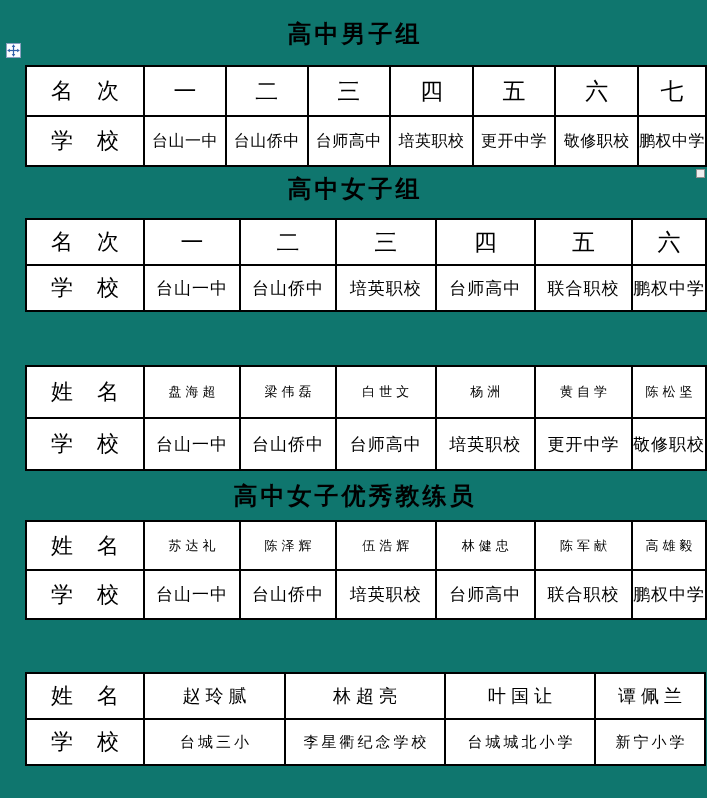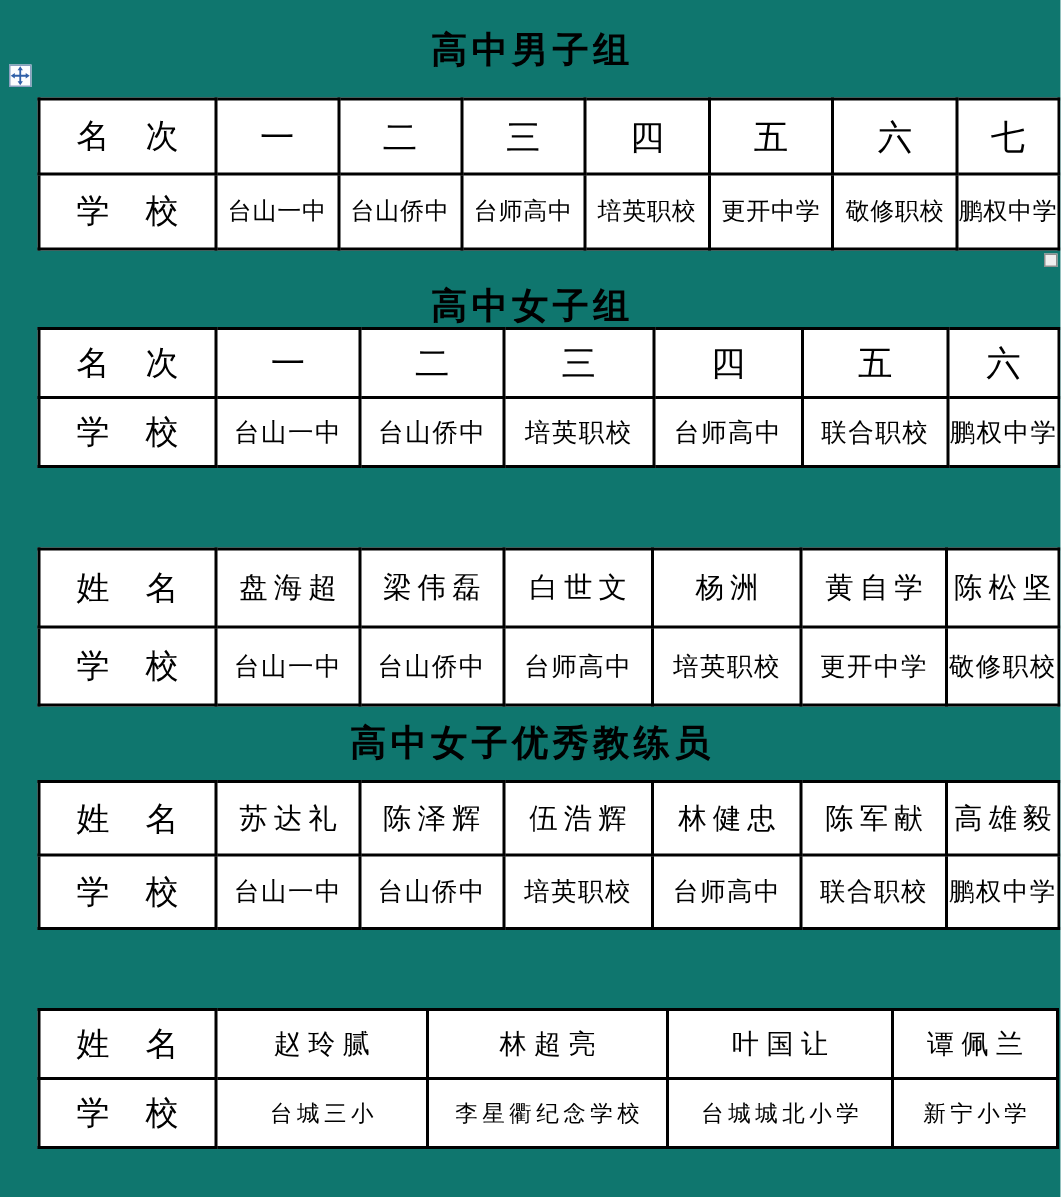--- a/index.html
+++ b/index.html
@@ -7,21 +7,21 @@
     position:relative;width:707px;height:798px;background:#0f766e;
     font-family:"Liberation Serif","DejaVu Serif",serif;color:#000;
     overflow:hidden;
   }
   .title{
     position:absolute;left:0;width:100%;text-align:center;
     font-size:24px;line-height:26px;letter-spacing:3px;text-indent:3px;
     white-space:nowrap;font-weight:bold;
   }
   #title-1{top:21px}
-  #title-2{top:192px}
+  #title-2{top:176px}
   #title-3{top:330px}
   #title-4{top:483px}
   #title-5{top:632px}
 
   table.tbl{
     position:absolute;left:25px;border-collapse:collapse;table-layout:fixed;
     background:#fff;
   }
   #table-1{top:65px}
   #table-2{top:218px}
@@ -41,21 +41,21 @@
 
   
   .cw85{width:85px}.cw84{width:84px}.cw65{width:65px}
   .cw100{width:100px}.cw104{width:104px}.cw101{width:101px}.cw64{width:64px}
   .cw97{width:97px}.cw141{width:141px}.cw160{width:160px}.cw150{width:150px}.cw110{width:110px}
 
   .label-cell{font-size:22px;letter-spacing:24px;text-indent:24px;font-weight:normal;}
   .rank-cell{font-size:23px;}
   .value-cell{font-size:16px;letter-spacing:0.5px;}
   .wide .value-cell{font-size:17px;letter-spacing:1px;}
-  .name-cell{font-size:19px;letter-spacing:4px;text-indent:4px;}
+  .name-cell{font-size:13px;letter-spacing:4px;text-indent:4px;}
   #table-5 .name-cell{font-size:18px;letter-spacing:5px;text-indent:5px;}
   #table-5 .value-cell{font-size:15px;letter-spacing:3px;text-indent:3px;}
 
   
   #move-handle{
     position:absolute;left:6px;top:43px;width:15px;height:15px;
     border:1px solid #8aa0c0;background:#fcfdff;box-sizing:border-box;
     display:flex;align-items:center;justify-content:center;cursor:move;
   }
   

